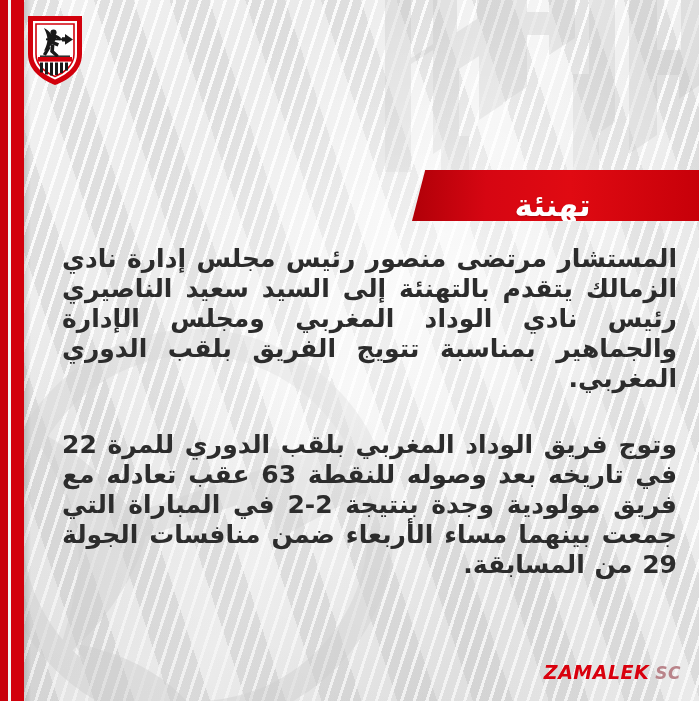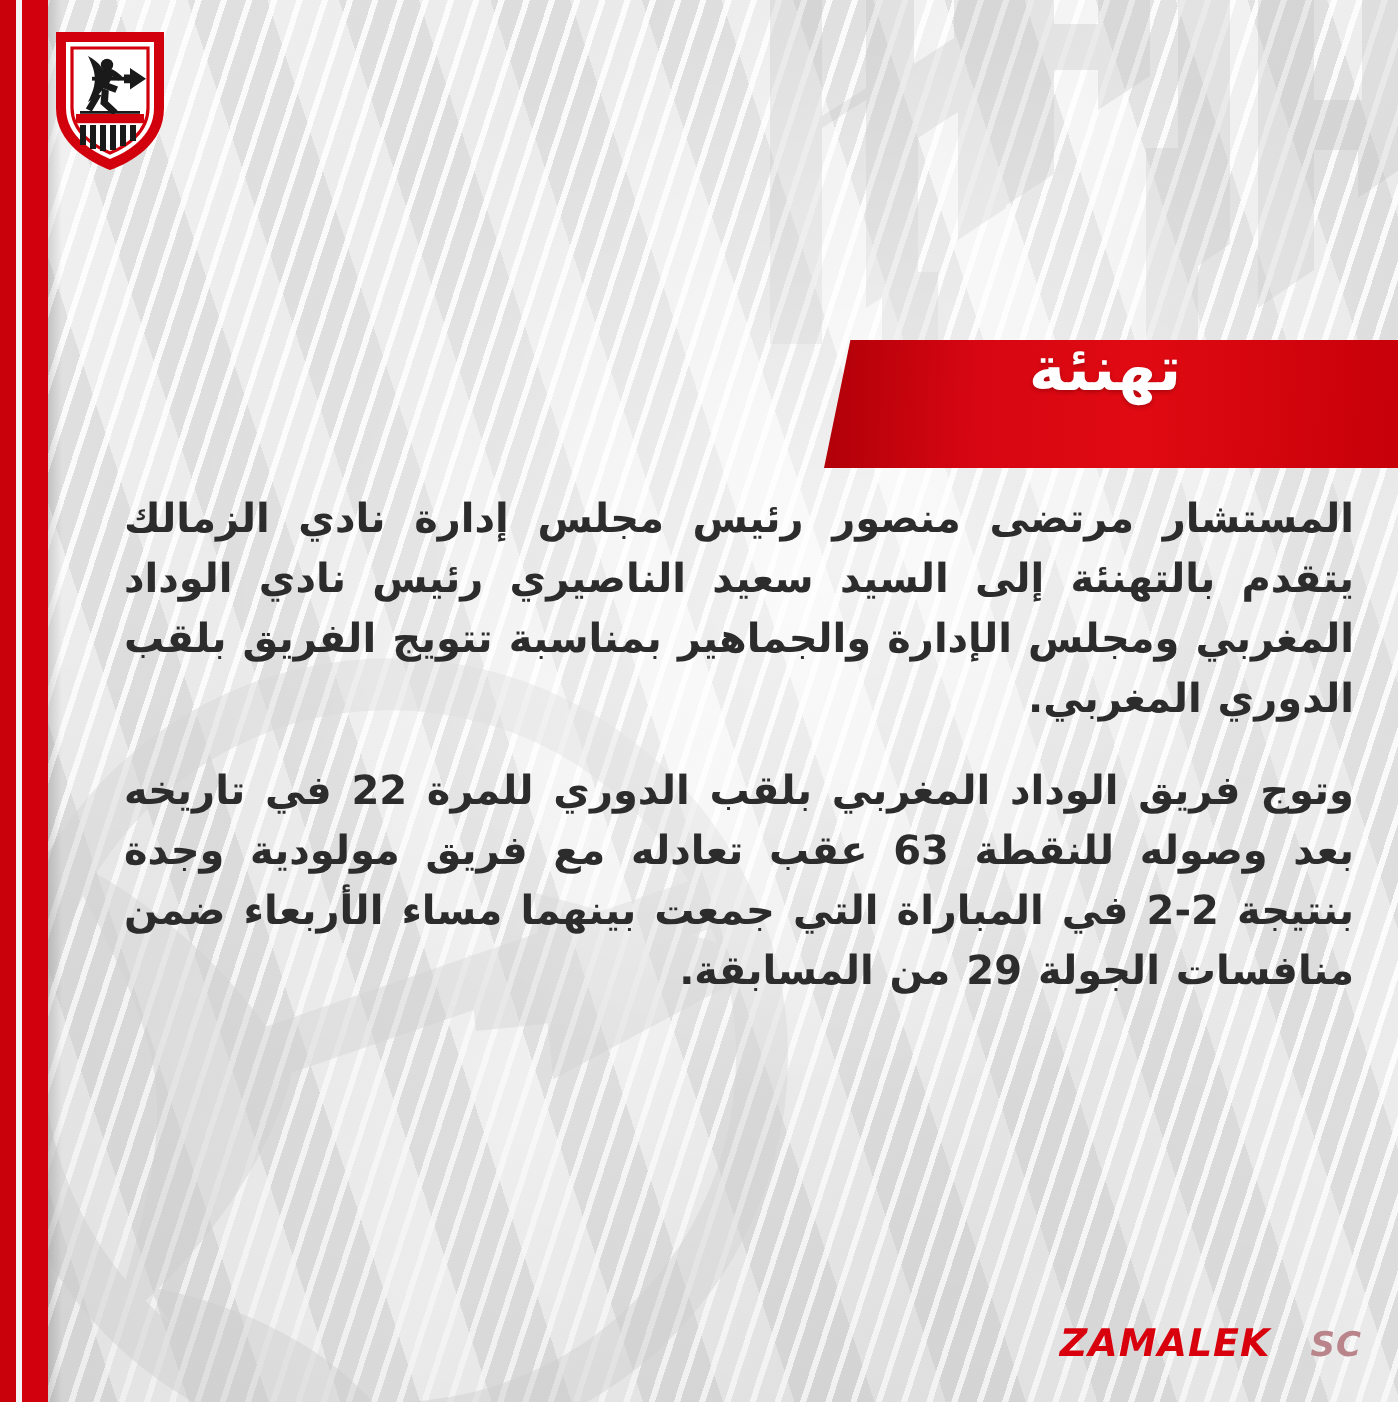--- a/index.html
+++ b/index.html
@@ -79,25 +79,25 @@
     position: absolute;
     left: 25px; top: 13px;
     width: 60px; height: 74px;
     z-index: 6;
   }
 
   
   .title-banner {
     position: absolute;
     top: 170px; right: 0;
-    width: 287px; height: 64px;
+    width: 287px; height: 51px;
     background: linear-gradient(92deg, #b00008 0%, #d60612 26%, #e00a12 55%, #c70009 100%);
     clip-path: polygon(4.6% 0, 100% 0, 100% 100%, 0% 100%);
     display: flex;
-    align-items: flex-start;
+    align-items: flex-end;
     justify-content: center;
     box-shadow: 0 2px 5px rgba(0,0,0,0.17);
     z-index: 5;
   }
   .title-banner .title-text {
     color: #ffffff;
     font-size: 31px;
     font-weight: bold;
     letter-spacing: 1px;
     direction: rtl;
@@ -112,35 +112,35 @@
     top: 244px;
     right: 22px;
     left: 62px;
     direction: rtl;
     text-align: justify;
     text-align-last: right;
     color: #2c2c2c;
     z-index: 4;
   }
   .body-copy p {
-    font-size: 20px;
+    font-size: 25px;
     line-height: 30px;
     font-weight: bold;
     letter-spacing: 0.1px;
     word-spacing: 1px;
   }
-  .body-copy p + p { margin-top: 16px; }
+  .body-copy p + p { margin-top: 36px; }
 
   
   .footer-mark {
     position: absolute;
     right: 18px; bottom: 18px;
     display: flex;
     align-items: baseline;
-    gap: 20px;
+    gap: 6px;
     z-index: 5;
     font-style: italic;
   }
   .footer-mark .mark-main {
     color: #d9000d;
     font-size: 19px;
     font-weight: bold;
     letter-spacing: 0.5px;
   }
   .footer-mark .mark-sub {

